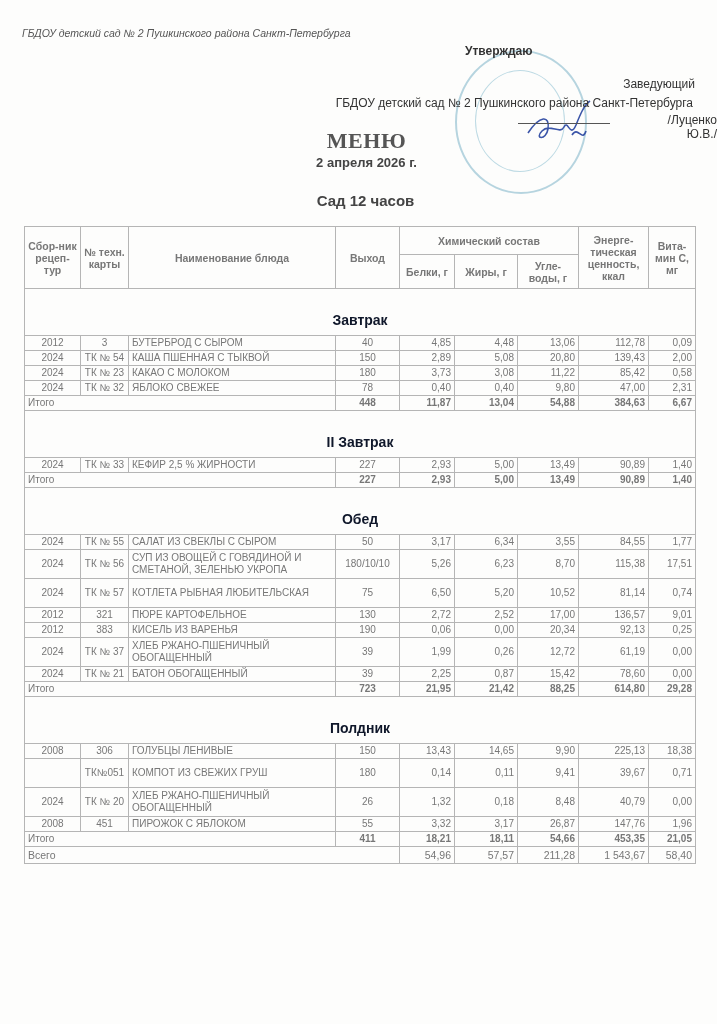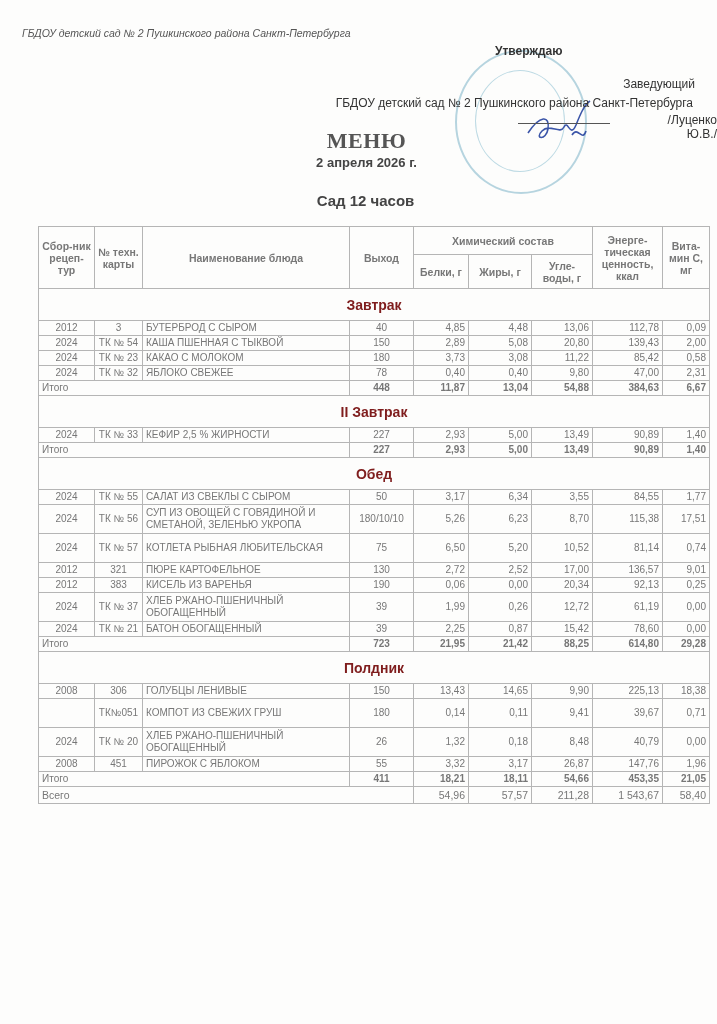--- a/index.html
+++ b/index.html
@@ -1,35 +1,35 @@
 <!DOCTYPE html>
 <html><head>
 <meta charset="utf-8">
 <style>
   html,body{margin:0;padding:0;background:#fdfdfc;}
   body{width:717px;height:1024px;position:relative;overflow:hidden;font-family:"Liberation Sans",sans-serif;color:#4a4a4a;}
   .org-top{position:absolute;left:22px;top:27px;font-size:10.5px;font-style:italic;color:#555;}
-  .approve{position:absolute;left:465px;top:44px;font-size:12px;font-weight:bold;color:#333;margin-left:30px;}
+  .approve{position:absolute;left:465px;top:44px;font-size:12px;font-weight:bold;color:#333;}
   .head-pos{position:absolute;right:22px;top:77px;font-size:12px;color:#333;}
   .head-org{position:absolute;right:24px;top:96px;font-size:12px;color:#333;}
   .sign-line{position:absolute;left:518px;top:123px;width:92px;border-bottom:1px solid #555;}
   .sign-name{position:absolute;left:648px;top:113px;font-size:12px;color:#333;text-align:right;}
   .stamp{position:absolute;left:455px;top:50px;width:128px;height:140px;border:2px solid #9fc7d6;border-radius:50%;opacity:.75;}
   .stamp::after{content:"";position:absolute;left:18px;top:18px;width:88px;height:100px;border:1.5px solid #a9cfdc;border-radius:50%;}
   .signature{position:absolute;left:520px;top:95px;width:90px;height:60px;}
   .title{position:absolute;left:0;width:717px;text-align:center;top:128px;font-family:"Liberation Serif",serif;font-size:22px;font-weight:bold;color:#555;letter-spacing:.5px;left:8px;}
   .date{position:absolute;left:0;width:717px;text-align:center;top:155px;font-size:13px;font-weight:bold;color:#444;left:8px;}
   .group{position:absolute;left:0;width:717px;text-align:center;top:192px;font-size:15px;font-weight:bold;color:#444;left:7px;}
 
-  table{position:absolute;left:38px;top:226px;border-collapse:collapse;table-layout:fixed;width:671px;font-size:10px;}
+  table{position:absolute;left:24px;top:226px;border-collapse:collapse;table-layout:fixed;width:671px;font-size:10px;}
   td,th{border:1px solid #b5b5b5;padding:0 3px;color:#777;line-height:12px;}
   th{font-weight:bold;color:#777;font-size:10.5px;text-align:center;}
   .hdr1 th{height:27px;}
   .hdr2 th{height:33px;}
-  .sec td{height:30px;font-size:14px;font-weight:bold;color:#7f1d1d;text-align:center;padding-top:1px;}
+  .sec td{height:30px;font-size:14px;font-weight:bold;color:#0f172a;text-align:center;padding-top:16px;}
   .r td{height:14px;}
   .r2 td{height:28px;}
   .c{text-align:center;}
   .n{text-align:right;}
   .name{text-align:left;font-size:10px;}
   .tot td{height:14px;font-weight:bold;}
   .tot td.lbl{font-weight:normal;}
   .all td{height:16px;font-size:10.5px;border-radius:8px;}
   .all td.lbl{font-weight:normal;border-right:none;}
 </style>

